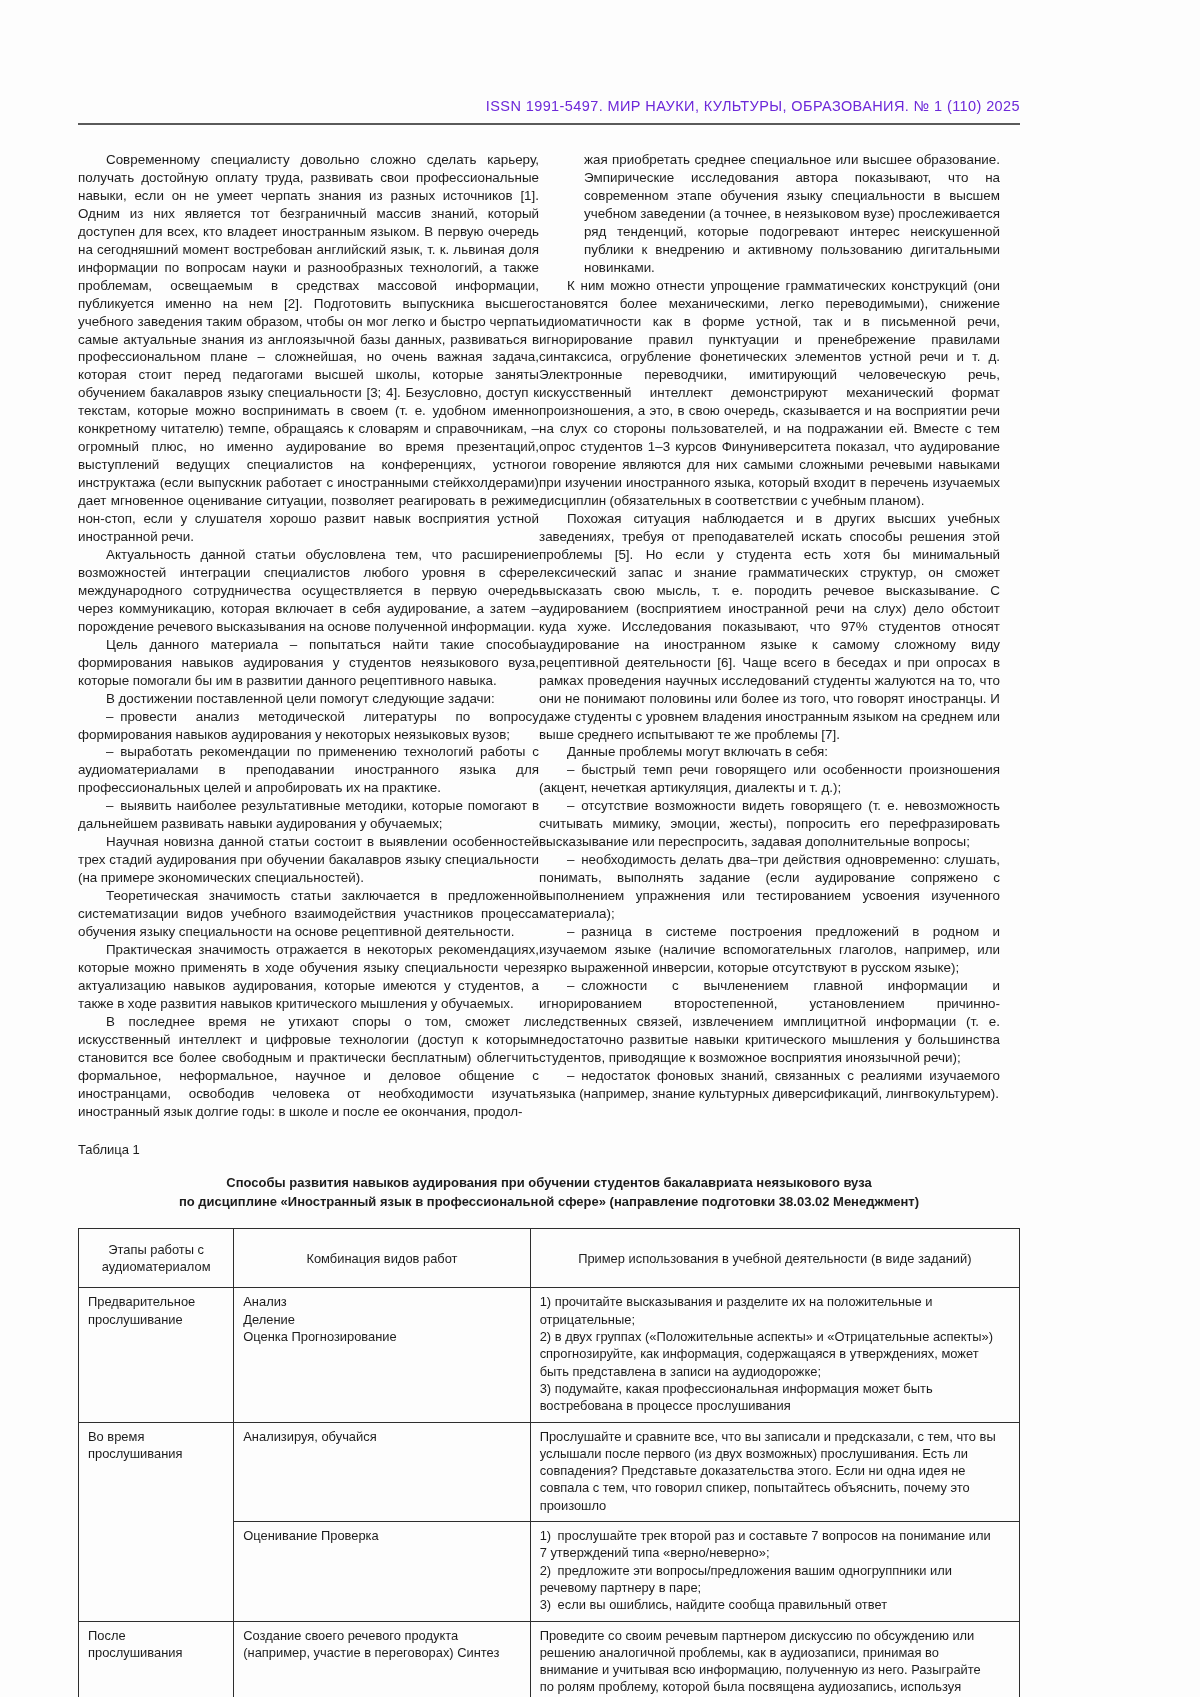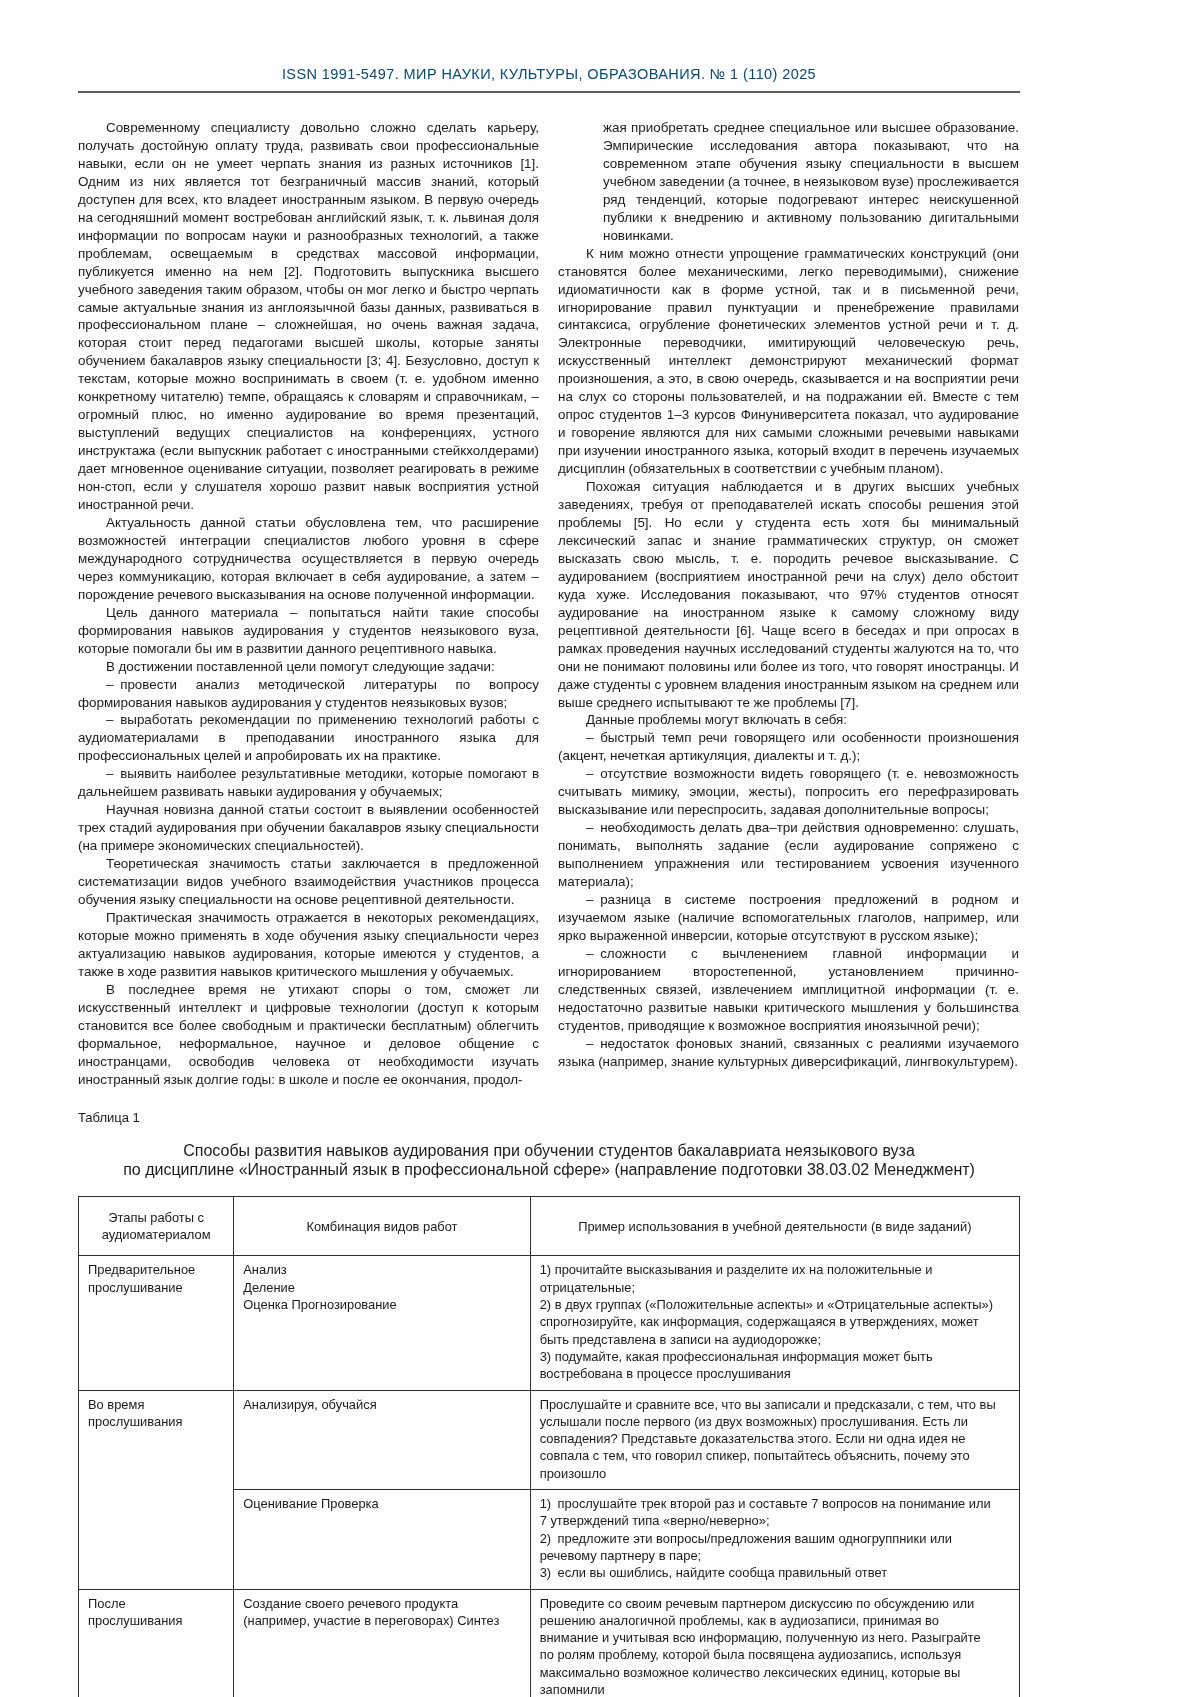--- a/index.html
+++ b/index.html
@@ -7,55 +7,54 @@
     position:relative;
     width:1200px;height:1697px;
     background:#fdfdfd;
     box-sizing:border-box;
     font-family:"Liberation Sans",sans-serif;
     color:#1c1c1c;
     overflow:hidden;
   }
   .content{position:absolute;left:78px;top:0;width:942px;}
   .journal-header{
-    padding-top:66px;
-    text-align:center;
+    padding-top:98px;
+    text-align:right;
     font-size:14.5px;
     letter-spacing:.4px;
-    color:#0c4a6e;
+    color:#6d28d9;
   }
   .header-rule{
     margin-top:9px;
     border-bottom:2px solid #5a5a5a;
     height:0;
   }
   .columns{
     display:flex;
-    gap:19px;
     margin-top:26px;
   }
   .col{width:461px;}
   .col p{
     margin:0;
     text-indent:28px;
     text-align:justify;
     font-size:13.4px;
     line-height:17.95px;
     word-spacing:-0.2px;
   }
   .col p.cont{text-indent:0;margin-left:45px;}
   .table-label{
     margin-top:22px;
     font-size:13px;
   }
   .table-caption{
     margin-top:16px;
     text-align:center;
-    font-weight:normal;
-    font-size:16px;
+    font-weight:bold;
+    font-size:13px;
     line-height:19px;
     white-space:pre-line;
   }
   table.methods{
     width:100%;
     border-collapse:collapse;
     margin-top:17px;
     font-size:12.9px;
   }
   table.methods th,
@@ -86,21 +85,21 @@
 
     <div class="journal-header">ISSN 1991-5497. МИР НАУКИ, КУЛЬТУРЫ, ОБРАЗОВАНИЯ.  № 1 (110) 2025</div>
     <div class="header-rule"></div>
 
     <div class="columns">
       <div class="col">
         <p>Современному специалисту довольно сложно сделать карьеру, получать достойную оплату труда, развивать свои профессиональные навыки, если он не умеет черпать знания из разных источников [1]. Одним из них является тот безграничный массив знаний, который доступен для всех, кто владеет иностранным языком. В первую очередь на сегодняшний момент востребован английский язык, т. к. львиная доля информации по вопросам науки и разнообразных технологий, а также проблемам, освещаемым в средствах массовой информации, публикуется именно на нем [2]. Подготовить выпускника высшего учебного заведения таким образом, чтобы он мог легко и быстро черпать самые актуальные знания из англоязычной базы данных, развиваться в профессиональном плане – сложнейшая, но очень важная задача, которая стоит перед педагогами высшей школы, которые заняты обучением бакалавров языку специальности [3; 4]. Безусловно, доступ к текстам, которые можно воспринимать в своем (т. е. удобном именно конкретному читателю) темпе, обращаясь к словарям и справочникам, – огромный плюс, но именно аудирование во время презентаций, выступлений ведущих специалистов на конференциях, устного инструктажа (если выпускник работает с иностранными стейкхолдерами) дает мгновенное оценивание ситуации, позволяет реагировать в режиме нон-стоп, если у слушателя хорошо развит навык восприятия устной иностранной речи.</p>
         <p>Актуальность данной статьи обусловлена тем, что расширение возможностей интеграции специалистов любого уровня в сфере международного сотрудничества осуществляется в первую очередь через коммуникацию, которая включает в себя аудирование, а затем – порождение речевого высказывания на основе полученной информации.</p>
         <p>Цель данного материала – попытаться найти такие способы формирования навыков аудирования у студентов неязыкового вуза, которые помогали бы им в развитии данного рецептивного навыка.</p>
         <p>В достижении поставленной цели помогут следующие задачи:</p>
-        <p>– провести анализ методической литературы по вопросу формирования навыков аудирования у студентов неязыковых вузов;</p>
+        <p>– провести анализ методической литературы по вопросу формирования навыков аудирования у некоторых неязыковых вузов;</p>
         <p>– выработать рекомендации по применению технологий работы с аудиоматериалами в преподавании иностранного языка для профессиональных целей и апробировать их на практике.</p>
         <p>– выявить наиболее результативные методики, которые помогают в дальнейшем развивать навыки аудирования у обучаемых;</p>
         <p>Научная новизна данной статьи состоит в выявлении особенностей трех стадий аудирования при обучении бакалавров языку специальности (на примере экономических специальностей).</p>
         <p>Теоретическая значимость статьи заключается в предложенной систематизации видов учебного взаимодействия участников процесса обучения языку специальности на основе рецептивной деятельности.</p>
         <p>Практическая значимость отражается в некоторых рекомендациях, которые можно применять в ходе обучения языку специальности через актуализацию навыков аудирования, которые имеются у студентов, а также в ходе развития навыков критического мышления у обучаемых.</p>
         <p>В последнее время не утихают споры о том, сможет ли искусственный интеллект и цифровые технологии (доступ к которым становится все более свободным и практически бесплатным) облегчить формальное, неформальное, научное и деловое общение с иностранцами, освободив человека от необходимости изучать иностранный язык долгие годы: в школе и после ее окончания, продол-</p>
       </div>
       <div class="col">
         <p class="cont">жая приобретать среднее специальное или высшее образование. Эмпирические исследования автора показывают, что на современном этапе обучения языку специальности в высшем учебном заведении (а точнее, в неязыковом вузе) прослеживается ряд тенденций, которые подогревают интерес неискушенной публики к внедрению и активному пользованию дигитальными новинками.</p>
         <p>К ним можно отнести упрощение грамматических конструкций (они становятся более механическими, легко переводимыми), снижение идиоматичности как в форме устной, так и в письменной речи, игнорирование правил пунктуации и пренебрежение правилами синтаксиса, огрубление фонетических элементов устной речи и т. д. Электронные переводчики, имитирующий человеческую речь, искусственный интеллект демонстрируют механический формат произношения, а это, в свою очередь, сказывается и на восприятии речи на слух со стороны пользователей, и на подражании ей. Вместе с тем опрос студентов 1–3 курсов Финуниверситета показал, что аудирование и говорение являются для них самыми сложными речевыми навыками при изучении иностранного языка, который входит в перечень изучаемых дисциплин (обязательных в соответствии с учебным планом).</p>

